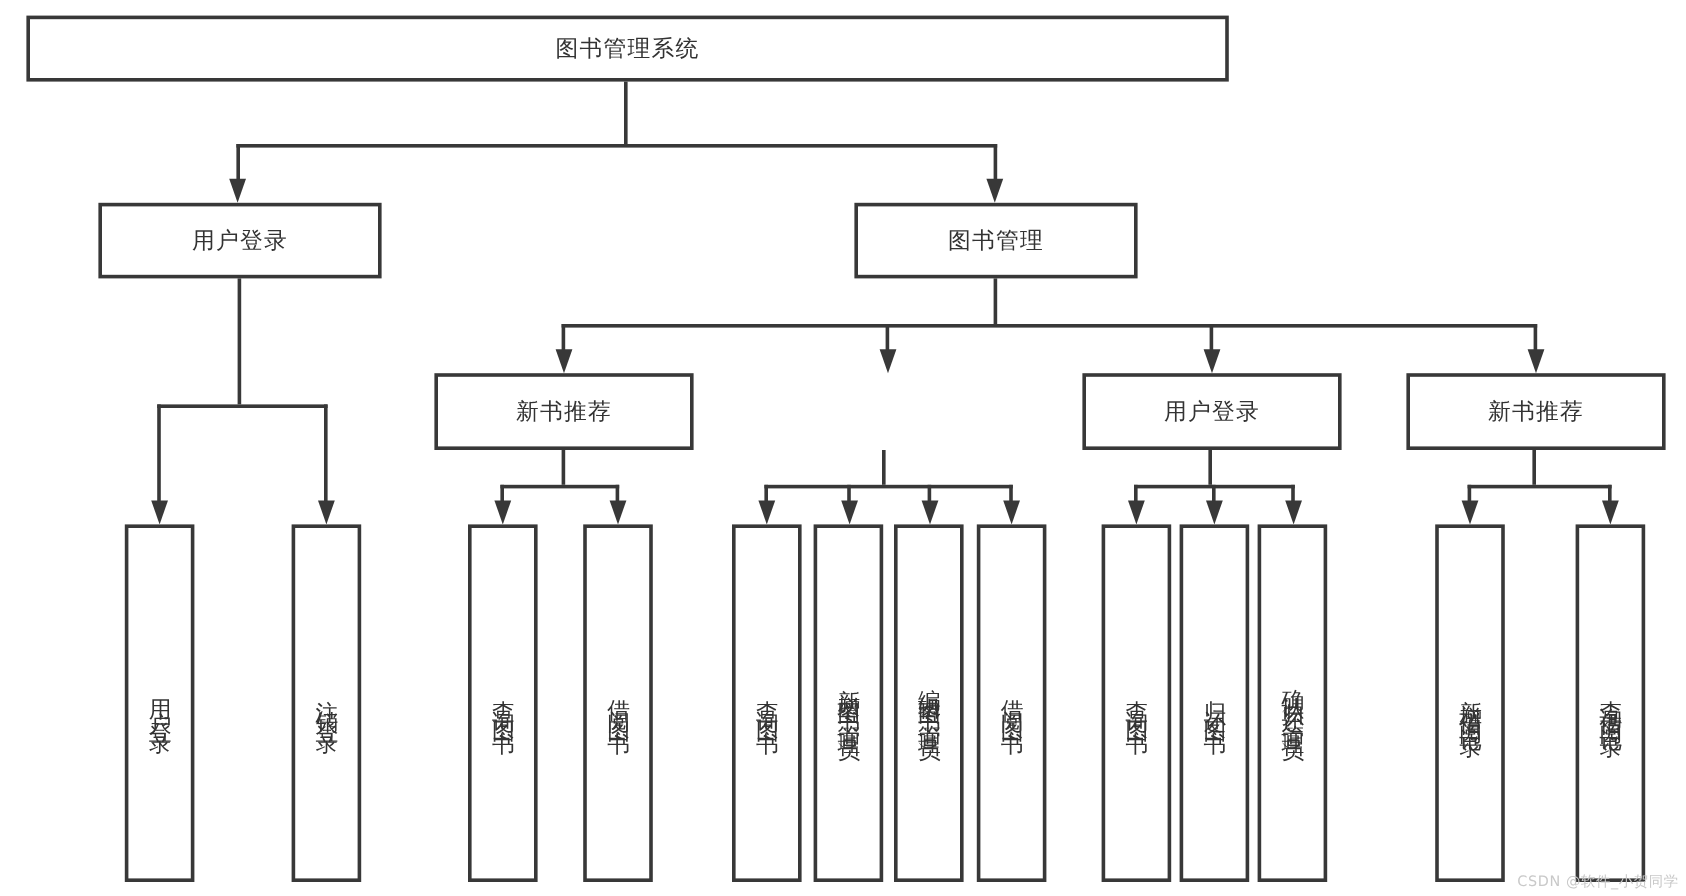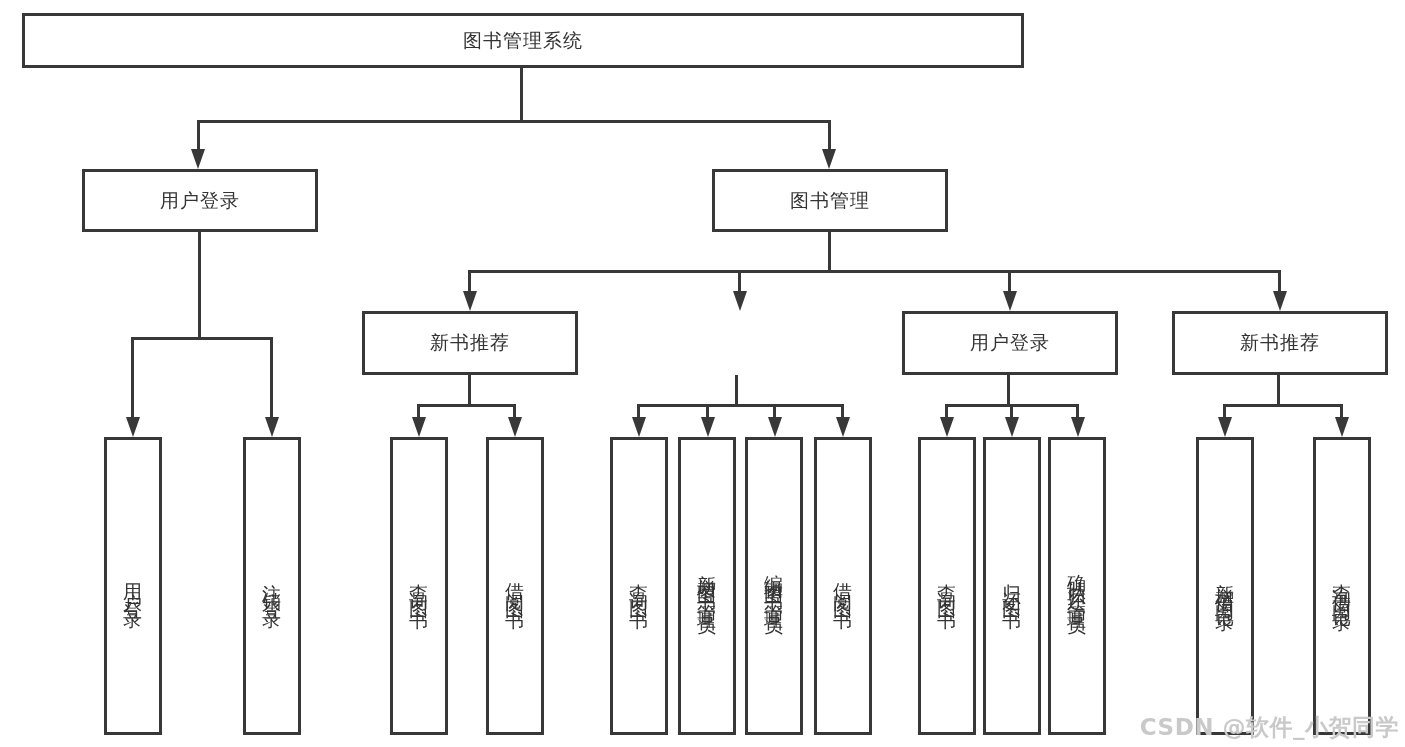--- a/index.html
+++ b/index.html
@@ -36,21 +36,21 @@
   .v{width:3px;}
   .h{height:3px;}
   
   .arr{
     position:absolute;width:0;height:0;
     border-left:7px solid transparent;border-right:7px solid transparent;
     border-top:20px solid var(--line);
   }
   .watermark{
     position:absolute;right:6px;bottom:4px;
-    font-size:23px;color:var(--wm);letter-spacing:0.5px;white-space:nowrap;font-weight:bold;
+    font-size:12px;color:var(--wm);letter-spacing:0.5px;white-space:nowrap;
   }
 </style>
 </head>
 <body>
 
 <div class="canvas">
 
   <div class="hbox" style="left:22px;top:13px;width:1002px;height:55px">图书管理系统</div>
 
   <div class="ln v" style="left:520px;top:68px;height:52px"></div>

